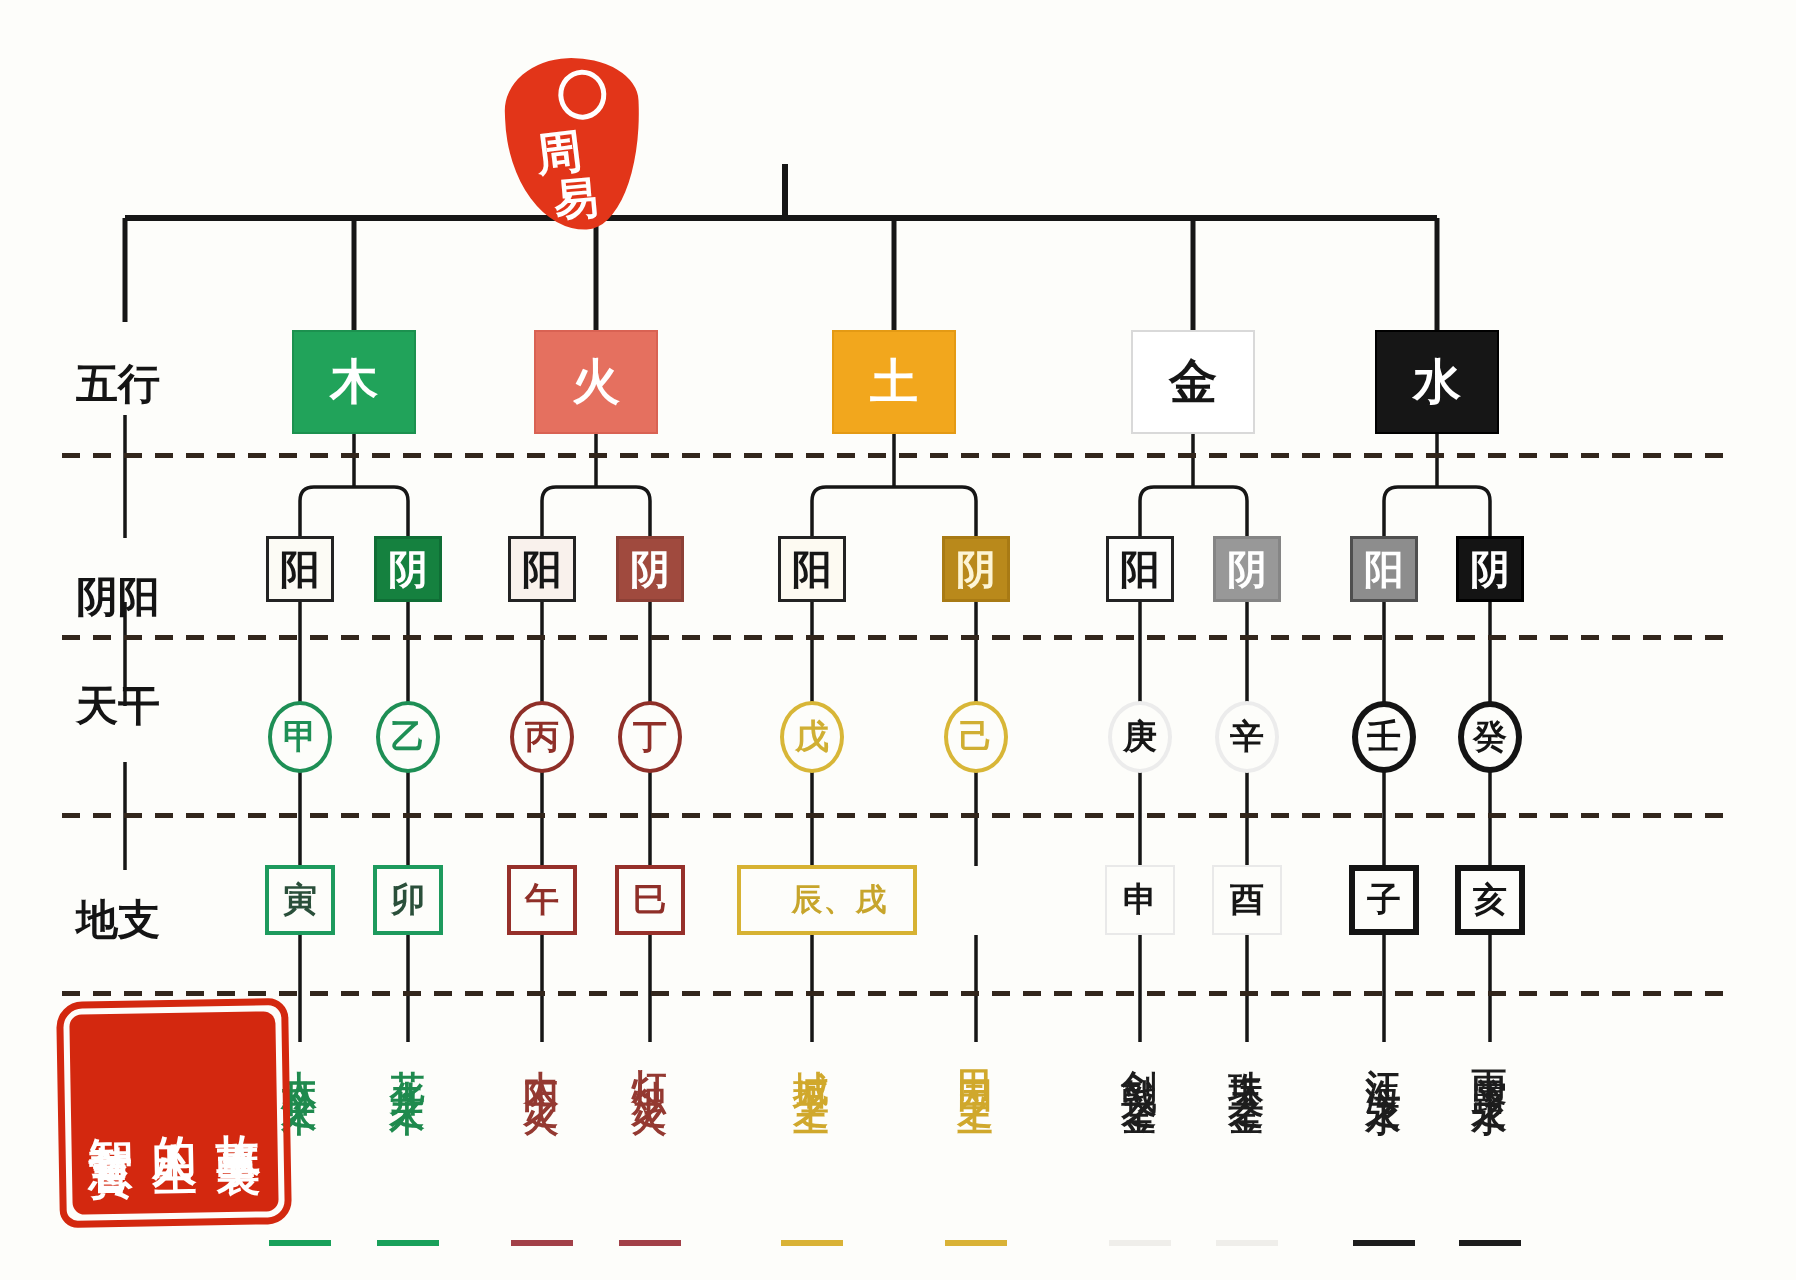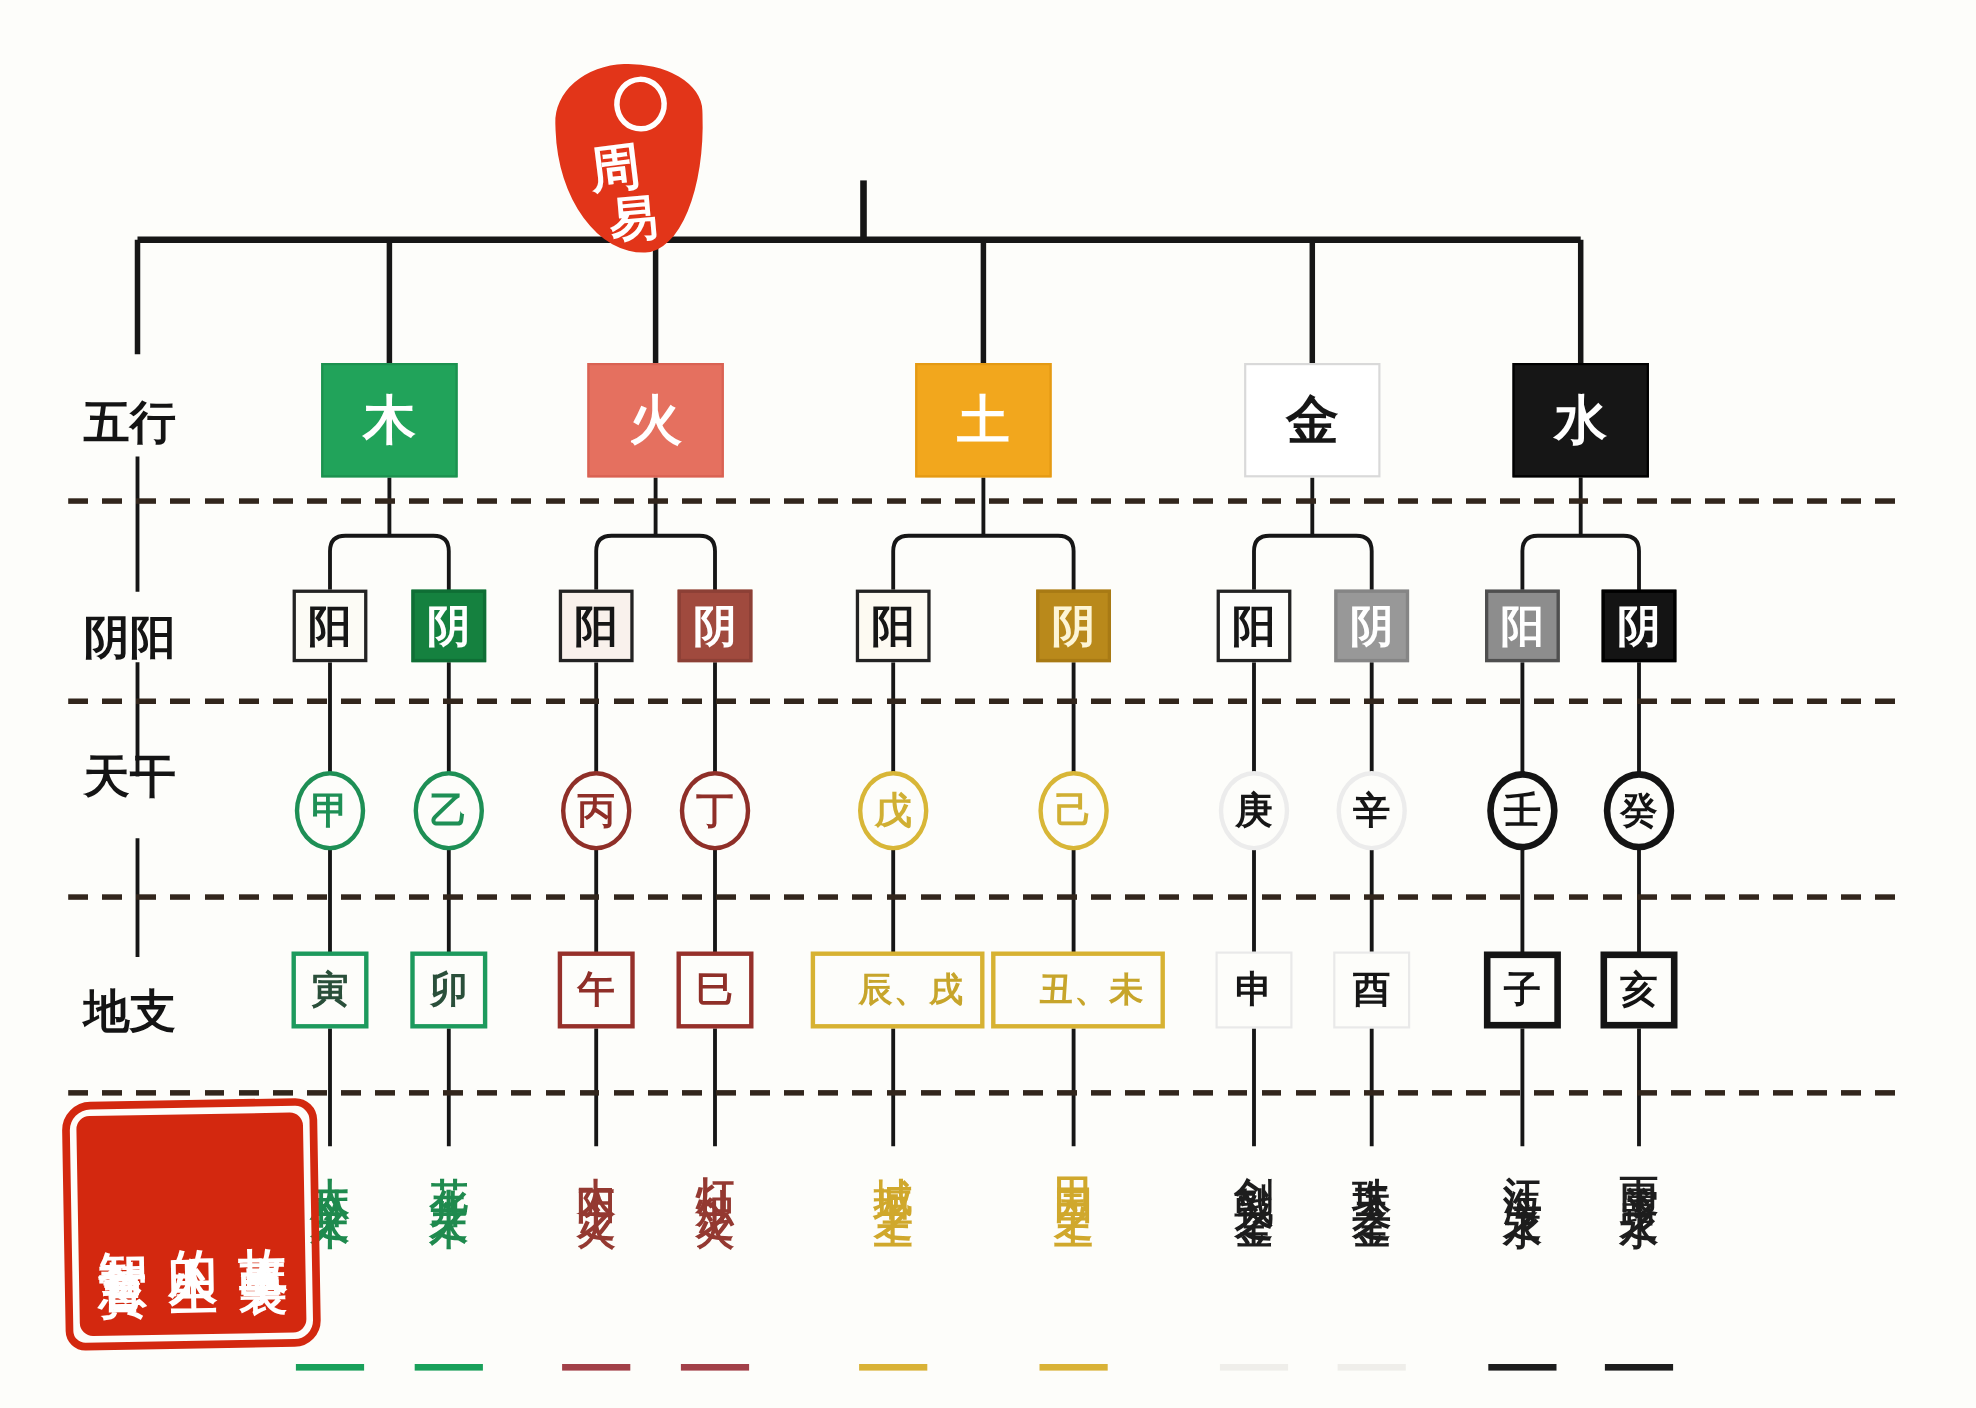--- a/index.html
+++ b/index.html
@@ -29,21 +29,21 @@
   
   .yy-box{position:absolute;top:536px;width:68px;height:66px;box-sizing:border-box;
     border:3px solid transparent;display:flex;align-items:center;justify-content:center;font-size:40px;}
   
   .stem-circle{position:absolute;top:701px;width:64px;height:72px;box-sizing:border-box;
     border:4px solid;border-radius:50%;display:flex;align-items:center;justify-content:center;font-size:34px;}
   .stem-circle.thick{border-width:6px;}
   
   .branch-box{position:absolute;top:865px;width:70px;height:70px;box-sizing:border-box;
     border:4px solid;display:flex;align-items:center;justify-content:center;font-size:34px;}
-  .branch-box.wide{width:158px;font-size:31px;letter-spacing:1px;padding-left:25px;}
+  .branch-box.wide{width:180px;font-size:31px;letter-spacing:1px;padding-left:25px;}
   .branch-box.faint{border-width:2px;}
   .branch-box.bold{border-width:6px;}
   
   .nature{position:absolute;top:1042px;width:44px;height:205px;writing-mode:vertical-rl;
     text-orientation:upright;font-size:35px;letter-spacing:10px;text-align:left;}
   .underbar{position:absolute;top:1240px;width:62px;height:6px;}
   
   .seal{position:absolute;left:58px;top:1000px;width:232px;height:226px;box-sizing:border-box;
     border:7px solid #d3280f;border-radius:26px 20px 24px 18px;padding:6px;transform:rotate(-1deg);}
   .seal-inner{width:100%;height:100%;background:#d3280f;border-radius:12px;
@@ -74,21 +74,21 @@
     </g>
   </svg>
 
   <div class="logo">
     <span class="logo-ring"></span>
     <span class="logo-char c1">周</span>
     <span class="logo-char c2">易</span>
   </div>
 
   <div class="rowlabel" style="top:356px">五行</div>
-  <div class="rowlabel" style="top:552px">阴阳</div>
+  <div class="rowlabel" style="top:569px">阴阳</div>
   <div class="rowlabel" style="top:678px">天干</div>
   <div class="rowlabel" style="top:892px">地支</div>
 
   <div class="dash" style="top:453px"></div>
   <div class="dash" style="top:635px"></div>
   <div class="dash" style="top:813px"></div>
   <div class="dash" style="top:991px"></div>
 
   <div class="el-box" style="left: 292px; background: rgb(33, 163, 90); color: rgb(255, 255, 255); border-color: rgb(28, 145, 79);">木</div>
   <div class="el-box" style="left: 534px; background: rgb(229, 112, 95); color: rgb(255, 255, 255); border-color: rgb(217, 98, 83);">火</div>
@@ -116,21 +116,20 @@
   <div class="stem-circle" style="left: 1108px; color: rgb(22, 22, 22); border-color: rgb(236, 236, 236);">庚</div>
   <div class="stem-circle" style="left: 1215px; color: rgb(22, 22, 22); border-color: rgb(236, 236, 236);">辛</div>
   <div class="stem-circle thick" style="left: 1352px; color: rgb(20, 20, 20); border-color: rgb(20, 20, 20);">壬</div>
   <div class="stem-circle thick" style="left: 1458px; color: rgb(20, 20, 20); border-color: rgb(20, 20, 20);">癸</div>
 
   <div class="branch-box" style="left: 265px; color: rgb(42, 79, 58); border-color: rgb(29, 154, 93);">寅</div>
   <div class="branch-box" style="left: 373px; color: rgb(42, 79, 58); border-color: rgb(29, 154, 93);">卯</div>
   <div class="branch-box" style="left: 507px; color: rgb(143, 47, 40); border-color: rgb(150, 48, 42);">午</div>
   <div class="branch-box" style="left: 615px; color: rgb(143, 47, 40); border-color: rgb(150, 48, 42);">巳</div>
   <div class="branch-box wide" style="left: 737px; color: rgb(199, 165, 43); border-color: rgb(215, 178, 50);">辰、戌</div>
-  <div class="branch-box wide" style="left: 901px; color: rgb(199, 165, 43); border-color: rgb(215, 178, 50);">丑、未</div>
   <div class="branch-box faint" style="left: 1105px; color: rgb(22, 22, 22); border-color: rgb(233, 233, 233);">申</div>
   <div class="branch-box faint" style="left: 1212px; color: rgb(22, 22, 22); border-color: rgb(233, 233, 233);">酉</div>
   <div class="branch-box bold" style="left: 1349px; color: rgb(20, 20, 20); border-color: rgb(20, 20, 20);">子</div>
   <div class="branch-box bold" style="left: 1455px; color: rgb(20, 20, 20); border-color: rgb(20, 20, 20);">亥</div>
 
   <div class="nature" style="left: 278px; color: rgb(31, 138, 78);">大林之木</div>
   <div class="nature" style="left: 386px; color: rgb(31, 138, 78);">花卉之木</div>
   <div class="nature" style="left: 520px; color: rgb(148, 57, 49);">太阳之火</div>
   <div class="nature" style="left: 628px; color: rgb(148, 57, 49);">灯烛之火</div>
   <div class="nature" style="left: 790px; color: rgb(208, 168, 44);">城垣之土</div>

